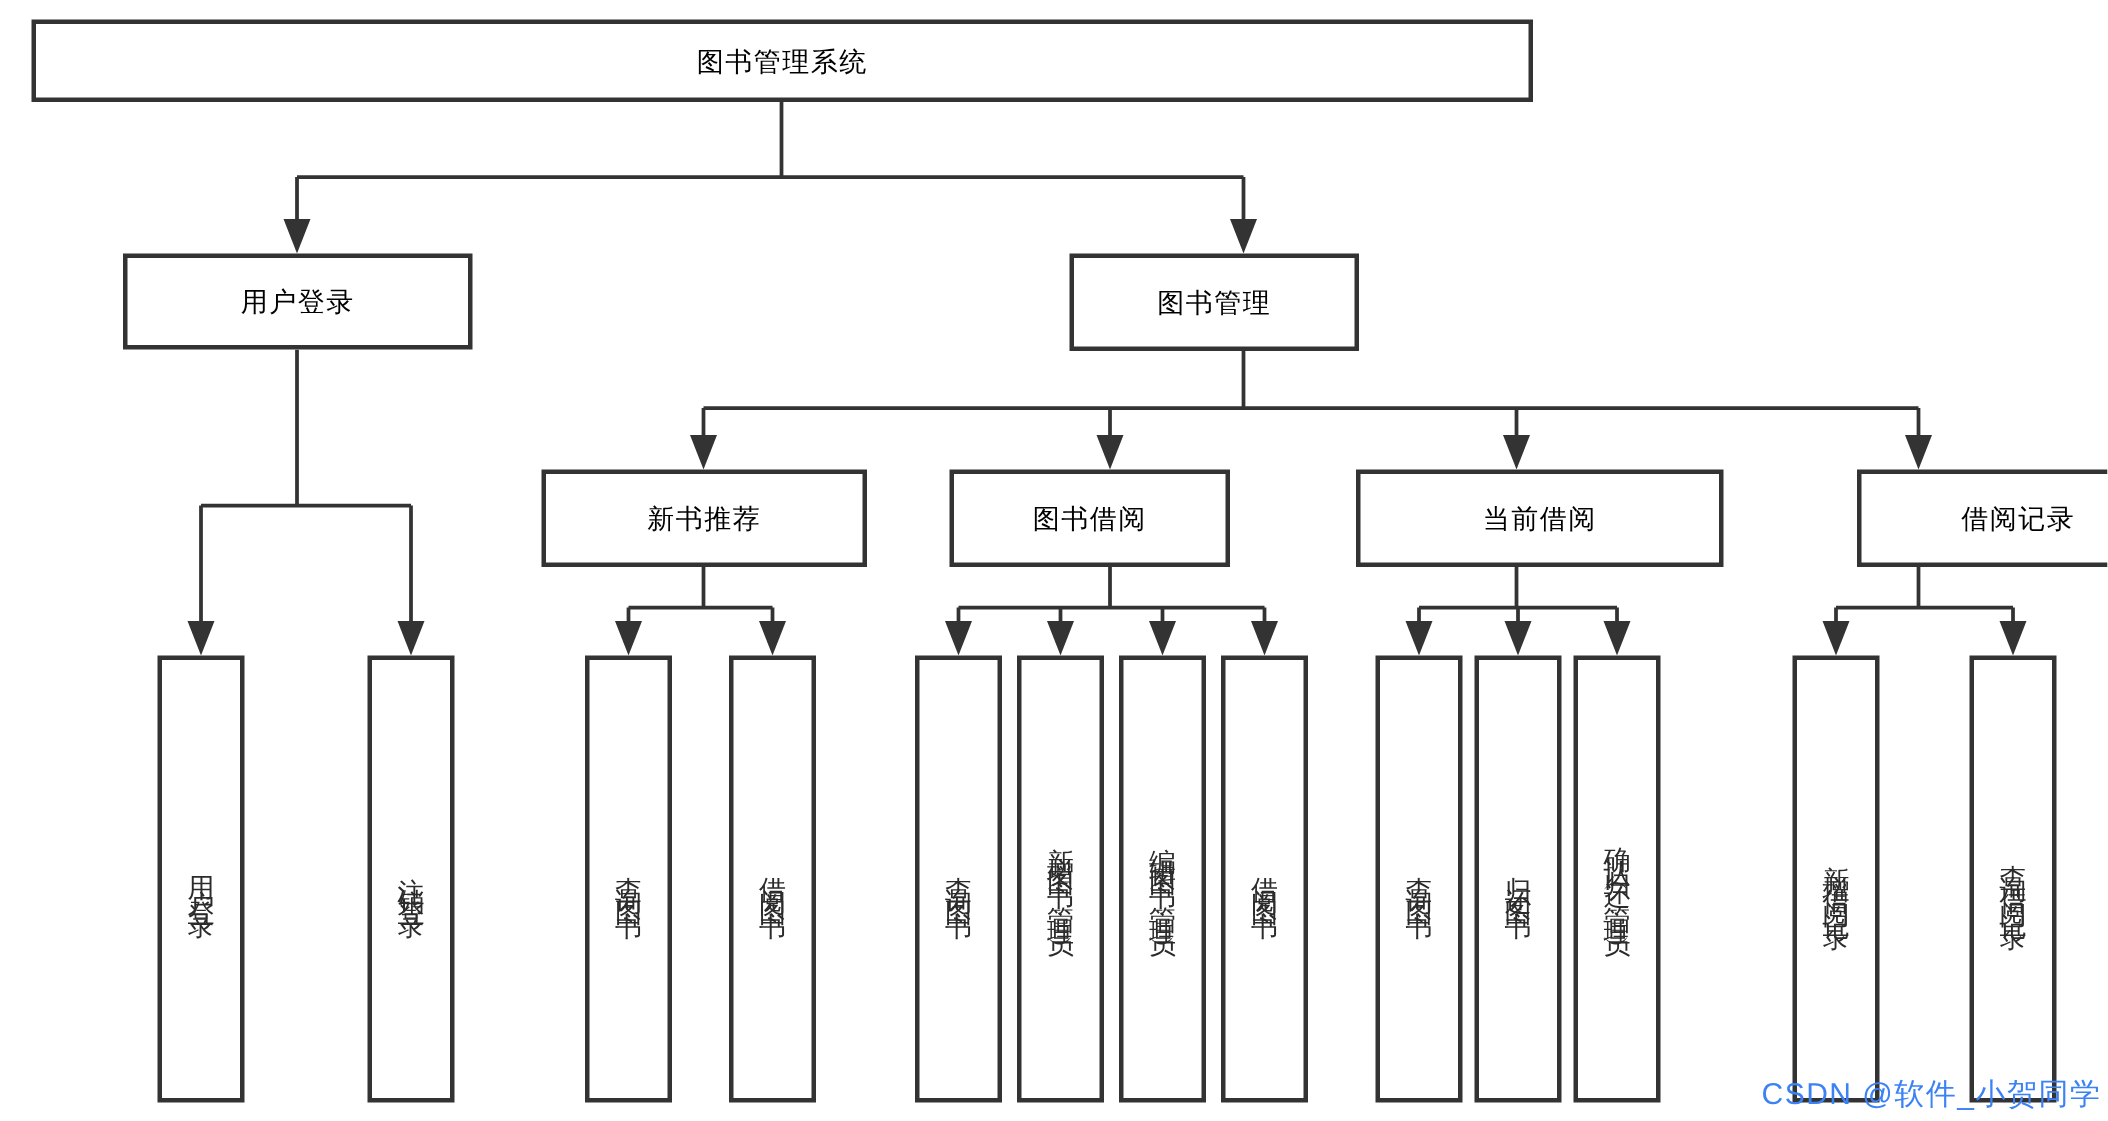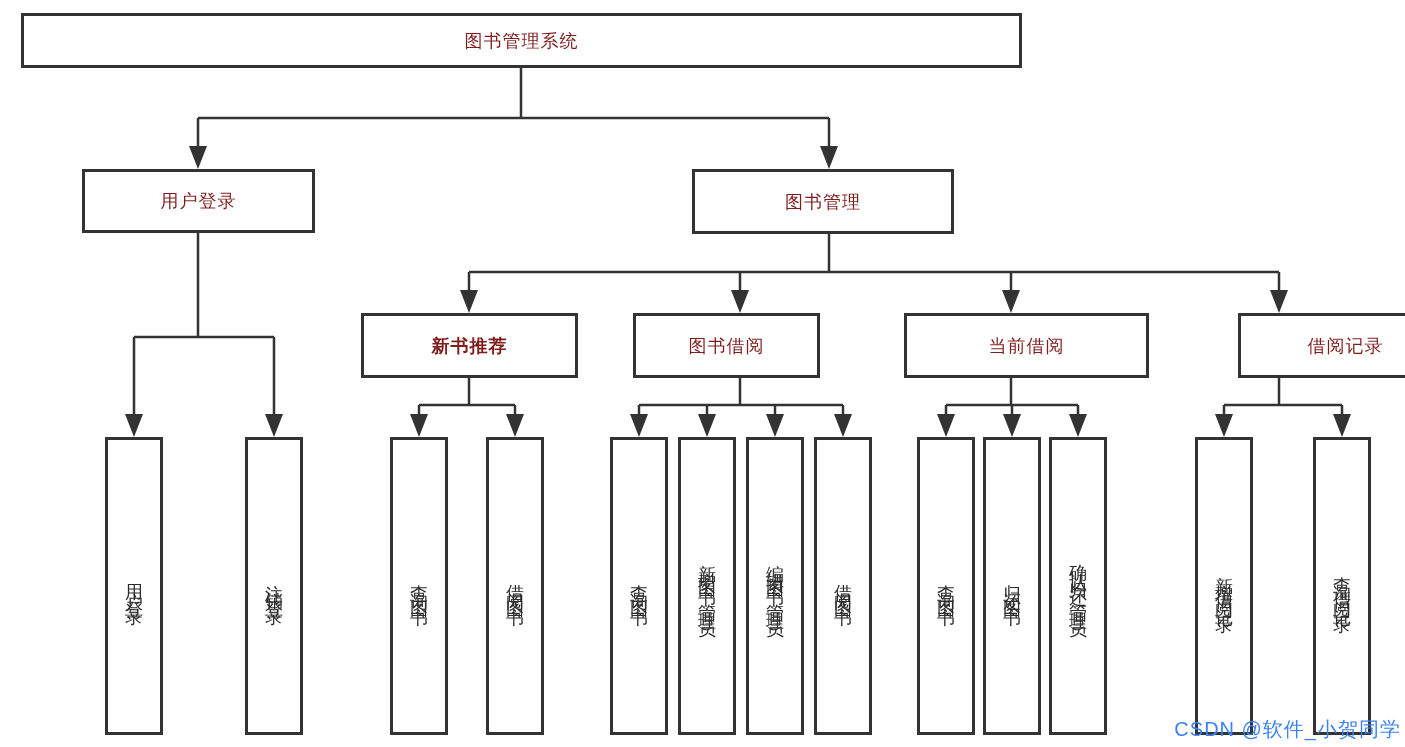--- a/index.html
+++ b/index.html
@@ -21,21 +21,21 @@
   .box {
     position: absolute;
     box-sizing: border-box;
     border: 3px solid #333333;
     background: #ffffff;
     display: flex;
     align-items: center;
     justify-content: center;
     font-size: 18px;
     letter-spacing: 1px;
-    color: #7f1d1d;
+    color: #000000;
     text-align: center;
   }
   .leaf {
     position: absolute;
     box-sizing: border-box;
     border: 3px solid #333333;
     background: #ffffff;
     width: 58px;
     height: 298px;
     top: 437px;
@@ -95,23 +95,23 @@
       <polygon points="1003,414 1021,414 1012,437"></polygon>
       <polygon points="1069,414 1087,414 1078,437"></polygon>
       <polygon points="1215,414 1233,414 1224,437"></polygon>
       <polygon points="1333,414 1351,414 1342,437"></polygon>
     </g>
   </svg>
 
   <div class="box" style="left:21px; top:13px; width:1001px; height:55px;">图书管理系统</div>
 
   <div class="box" style="left:82px; top:169px; width:233px; height:64px;">用户登录</div>
-  <div class="box" style="left:692px; top:169px; width:262px; height:65px;">图书管理</div>
+  <div class="box" style="left:713px; top:169px; width:193px; height:65px;">图书管理</div>
 
-  <div class="box" style="left:361px; top:313px; width:217px; height:65px;font-weight:bold;">新书推荐</div>
+  <div class="box" style="left:361px; top:313px; width:217px; height:65px;">新书推荐</div>
   <div class="box" style="left:633px; top:313px; width:187px; height:65px;">图书借阅</div>
   <div class="box" style="left:904px; top:313px; width:245px; height:65px;">当前借阅</div>
   <div class="box" style="left:1238px; top:313px; width:215px; height:65px;">借阅记录</div>
 
   <div class="leaf" style="left:105px;">
     <span>用户登录</span>
   </div>
   <div class="leaf" style="left:245px;">
     <span>注销登录</span>
   </div>

